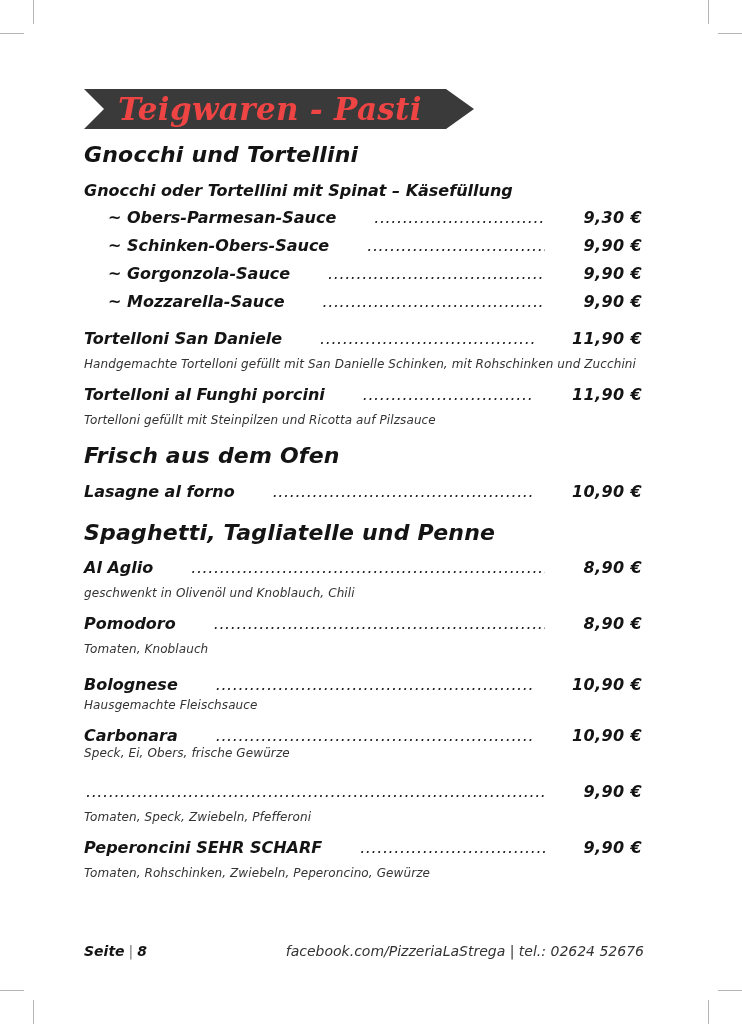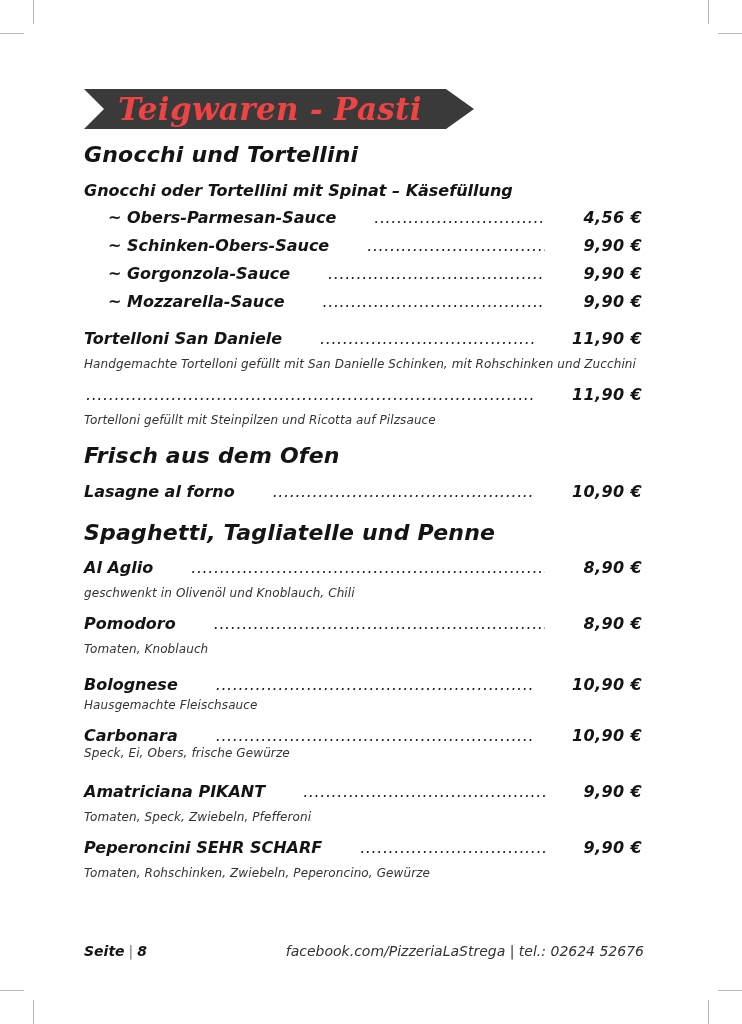--- a/index.html
+++ b/index.html
@@ -64,21 +64,21 @@
 </div>
 
 <div class="content">
 
   <div class="section-title" style="top:142px;">Gnocchi und Tortellini</div>
   <div class="group-title" style="top:181px;">Gnocchi oder Tortellini mit Spinat – Käsefüllung</div>
 
   <div class="row sub" style="top:208px;">
     <span class="name">~ Obers-Parmesan-Sauce</span>
     <span class="dots"></span>
-    <span class="price">4,56 €</span>
+    <span class="price">9,30 €</span>
   </div>
   <div class="row sub" style="top:236px;">
     <span class="name">~ Schinken-Obers-Sauce</span>
     <span class="dots"></span>
     <span class="price">9,90 €</span>
   </div>
   <div class="row sub" style="top:264px;">
     <span class="name">~ Gorgonzola-Sauce</span>
     <span class="dots"></span>
     <span class="price">9,90 €</span>
@@ -90,20 +90,21 @@
   </div>
 
   <div class="row" style="top:329px;">
     <span class="name">Tortelloni San Daniele</span>
     <span class="dots"></span>
     <span class="price">11,90 €</span>
   </div>
   <div class="desc" style="top:357px;">Handgemachte Tortelloni gefüllt mit San Danielle Schinken, mit Rohschinken und Zucchini</div>
 
   <div class="row" style="top:385px;">
+    <span class="name">Tortelloni al Funghi porcini</span>
     <span class="dots"></span>
     <span class="price">11,90 €</span>
   </div>
   <div class="desc" style="top:413px;">Tortelloni gefüllt mit Steinpilzen und Ricotta auf Pilzsauce</div>
 
   <div class="section-title" style="top:443px;">Frisch aus dem Ofen</div>
   <div class="row" style="top:482px;">
     <span class="name">Lasagne al forno</span>
     <span class="dots"></span>
     <span class="price">10,90 €</span>
@@ -133,21 +134,20 @@
   <div class="desc" style="top:698px;">Hausgemachte Fleischsauce</div>
 
   <div class="row" style="top:726px;">
     <span class="name">Carbonara</span>
     <span class="dots"></span>
     <span class="price">10,90 €</span>
   </div>
   <div class="desc" style="top:746px;">Speck, Ei, Obers, frische Gewürze</div>
 
   <div class="row" style="top:782px;">
-    <span class="name">Amatriciana PIKANT</span>
     <span class="dots"></span>
     <span class="price">9,90 €</span>
   </div>
   <div class="desc" style="top:810px;">Tomaten, Speck, Zwiebeln, Pfefferoni</div>
 
   <div class="row" style="top:838px;text-align:center;">
     <span class="name">Peperoncini SEHR SCHARF</span>
     <span class="dots"></span>
     <span class="price">9,90 €</span>
   </div>

